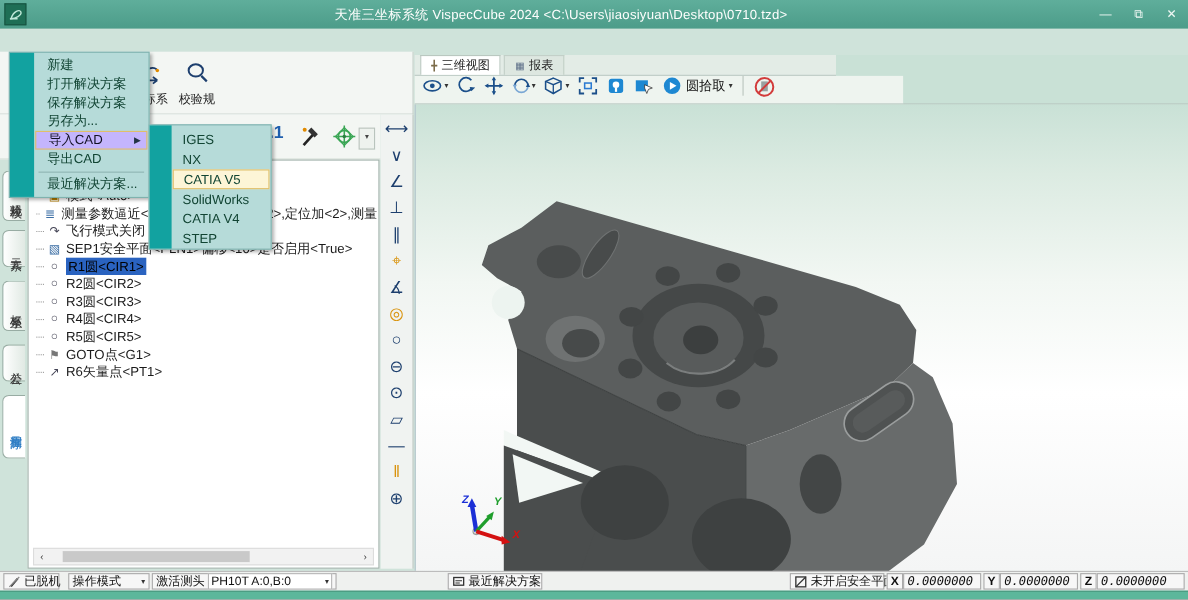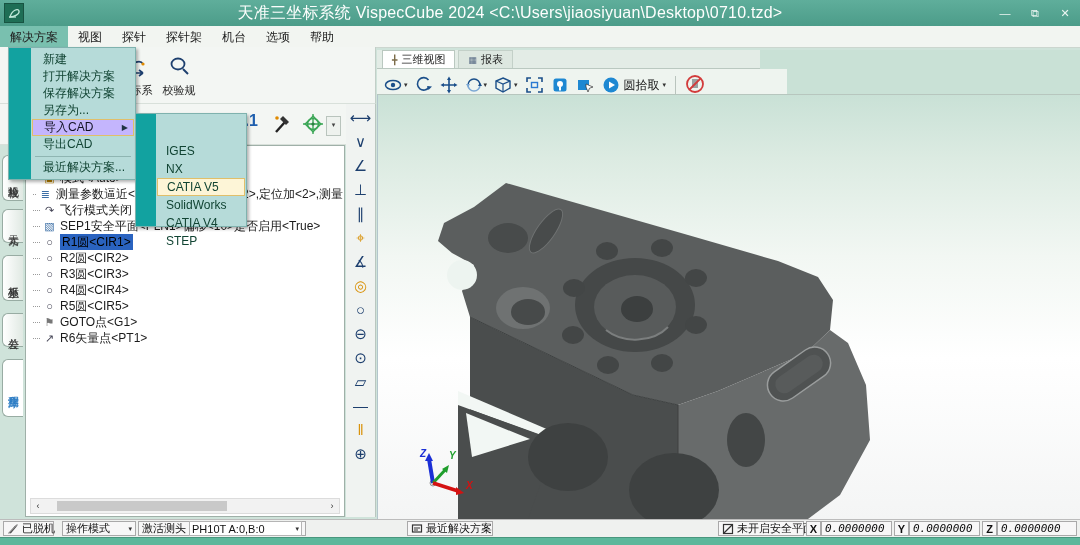--- a/index.html
+++ b/index.html
@@ -4,21 +4,21 @@
 <style>
   html,body{margin:0;padding:0;background:#888;}
   .app{position:relative;width:1080px;height:545px;overflow:hidden;
        font-family:"Liberation Sans",sans-serif;background:#cfe3da;
        -webkit-font-smoothing:antialiased;}
   
   .titlebar{position:absolute;left:0;top:0;width:1080px;height:26px;
     background:linear-gradient(180deg,#5fae9b,#4c9c89);display:flex;align-items:center;color:#fff;}
   .appico{width:18px;height:18px;margin:4px 6px 4px 4px;background:#1e6e55;
     border:1px solid #175442;display:flex;align-items:center;justify-content:center;}
-  .title-text{flex:1;text-align:center;font-size:16px;color:#fdfefd;letter-spacing:.2px;}
+  .title-text{flex:1;text-align:center;font-size:12px;color:#fdfefd;letter-spacing:.2px;}
   .winbtn{width:30px;text-align:center;font-size:11px;color:#eef7f3;cursor:default;line-height:26px;}
   
   .menubar{position:absolute;left:0;top:26px;width:1080px;height:21px;background:#f2f5f1;
     border-bottom:1px solid #ccd6cf;display:flex;font-size:12px;color:#222;}
   .mi{padding:3px 10px;}
   .mi.active{background:#79c0af;}
   
   .tb1{position:absolute;left:0;top:47px;width:376px;height:57px;background:#f3f6f3;
     border-bottom:1px solid #d8e0da;border-right:1px solid #c2cec7;box-sizing:border-box;}
   .tbbtn{position:absolute;top:6px;width:48px;text-align:center;font-size:11px;color:#222;}
@@ -58,22 +58,22 @@
     align-items:center;padding-top:5px;}
   .gico{height:18px;margin-bottom:6px;font-size:15px;line-height:17px;color:#1d3f6e;}
   .gico.org{color:#d9930d;}
   
   .vtabs{position:absolute;left:377px;top:50px;width:383px;height:19px;background:#e3ece6;
     border-bottom:1px solid #bac8c0;display:flex;align-items:flex-end;font-size:11px;color:#222;box-sizing:border-box;}
   .vt{display:flex;align-items:center;gap:4px;padding:2px 9px;height:18px;box-sizing:border-box;}
   .vt.on{background:#fff;border:1px solid #bac8c0;border-bottom:none;margin-left:5px;}
   .vt.off{background:#dde7e0;border:1px solid #c3d0c8;border-bottom:none;margin-left:3px;}
   .vt .tico{font-size:9px;color:#7c6c4a;}
-  .vtoolbar{position:absolute;left:377px;top:69px;width:410px;height:26px;background:#eef4ef;
-    border-bottom:1px solid #b7c6be;display:flex;align-items:flex-end;padding-left:7px;gap:7px;box-sizing:border-box;}
+  .vtoolbar{position:absolute;left:377px;top:69px;width:444px;height:26px;background:#eef4ef;
+    border-bottom:1px solid #b7c6be;display:flex;align-items:flex-start;padding-left:7px;gap:7px;box-sizing:border-box;}
   .tbfill{position:absolute;left:760px;top:50px;width:320px;height:45px;background:#c9e1d6;
     border-bottom:1px solid #b7c6be;box-sizing:border-box;}
   .vti{display:flex;align-items:center;}
   .caret{font-size:7px;color:#333;margin-left:1px;}
   .vsep{width:1px;height:18px;background:#b9c4bd;margin:0 2px;}
   .picklbl{font-size:12px;color:#111;margin:0 2px 0 4px;}
   .canvas{position:absolute;left:377px;top:95px;width:703px;height:424px;overflow:hidden;
     border-left:1px solid #b3c5cc;box-sizing:border-box;
     background:linear-gradient(180deg,#c9e1d6 0%,#dcebe2 15%,#f2f7f3 38%,#ffffff 62%,#f4f5f5 100%);}
   .partsvg{position:absolute;left:0;top:0;}
@@ -97,50 +97,41 @@
   .gutter{position:absolute;left:0;top:0;bottom:0;width:22px;background:#12a2a0;}
   .fitem{position:absolute;left:23px;right:1px;height:17px;font-size:12px;color:#143;display:flex;
     align-items:center;padding-left:11px;box-sizing:border-box;}
   .fitem.hl{background:#c4b5fd;border:1px solid #e0bf6a;color:#112;}
   .fitem .arr{margin-left:auto;margin-right:5px;font-size:8px;color:#234;}
   .msep{position:absolute;left:26px;right:4px;border-top:1px solid #8fb5b2;}
   .smenu{position:absolute;left:135px;top:113px;width:110px;height:112px;background:#b6dbd9;
     border:1px solid #7fb2ae;box-shadow:2px 2px 3px rgba(0,0,0,.3);z-index:11;}
   .smenu .gutter{width:20px;}
   .sitem{position:absolute;left:21px;right:1px;height:18px;font-size:12px;color:#143;display:flex;
-    align-items:center;padding-left:9px;box-sizing:border-box;margin-top:24px;}
+    align-items:center;padding-left:9px;box-sizing:border-box;}
   .sitem.hl{background:#fdf5d7;border:1px solid #e0bf6a;}
 </style>
 </head>
 <body>
 
 <div class="app">
 
   <div class="titlebar">
     <div class="appico">
       <svg width="14" height="14" viewBox="0 0 14 14">
           <path d="M3,11 C5,4 11,2 12,5 C13,8 7,11 3,11 Z" fill="none" stroke="#bfe8d8" stroke-width="1.3"></path>
           <line x1="2" y1="11" x2="9" y2="11" stroke="#bfe8d8" stroke-width="1.3"></line>
         </svg>
     </div>
     <div class="title-text">天准三坐标系统 VispecCube 2024  &lt;C:\Users\jiaosiyuan\Desktop\0710.tzd&gt;</div>
     <div class="winbtn">—</div>
     <div class="winbtn">⧉</div>
     <div class="winbtn">✕</div>
   </div>
 
-  <div class="menubar">
-    <span class="mi active">解决方案</span>
-    <span class="mi">视图</span>
-    <span class="mi">探针</span>
-    <span class="mi">探针架</span>
-    <span class="mi">机台</span>
-    <span class="mi">选项</span>
-    <span class="mi">帮助</span>
-  </div>
 
   <div class="tb1">
     <div class="tbbtn" style="left:112px">
       <span class="ic">
         <svg width="30" height="28" viewBox="0 0 30 28">
             <path d="M6,20 L22,20 M22,20 L18,17 M22,20 L18,23" stroke="#1d3f6e" stroke-width="1.6" fill="none"></path>
             <path d="M9,17 C10,8 20,7 22,11" stroke="#1d3f6e" stroke-width="1.6" fill="none"></path>
             <circle cx="8" cy="19" r="1.6" fill="#e08a00"></circle>
             <circle cx="22" cy="11" r="1.6" fill="#e08a00"></circle>
           </svg>

